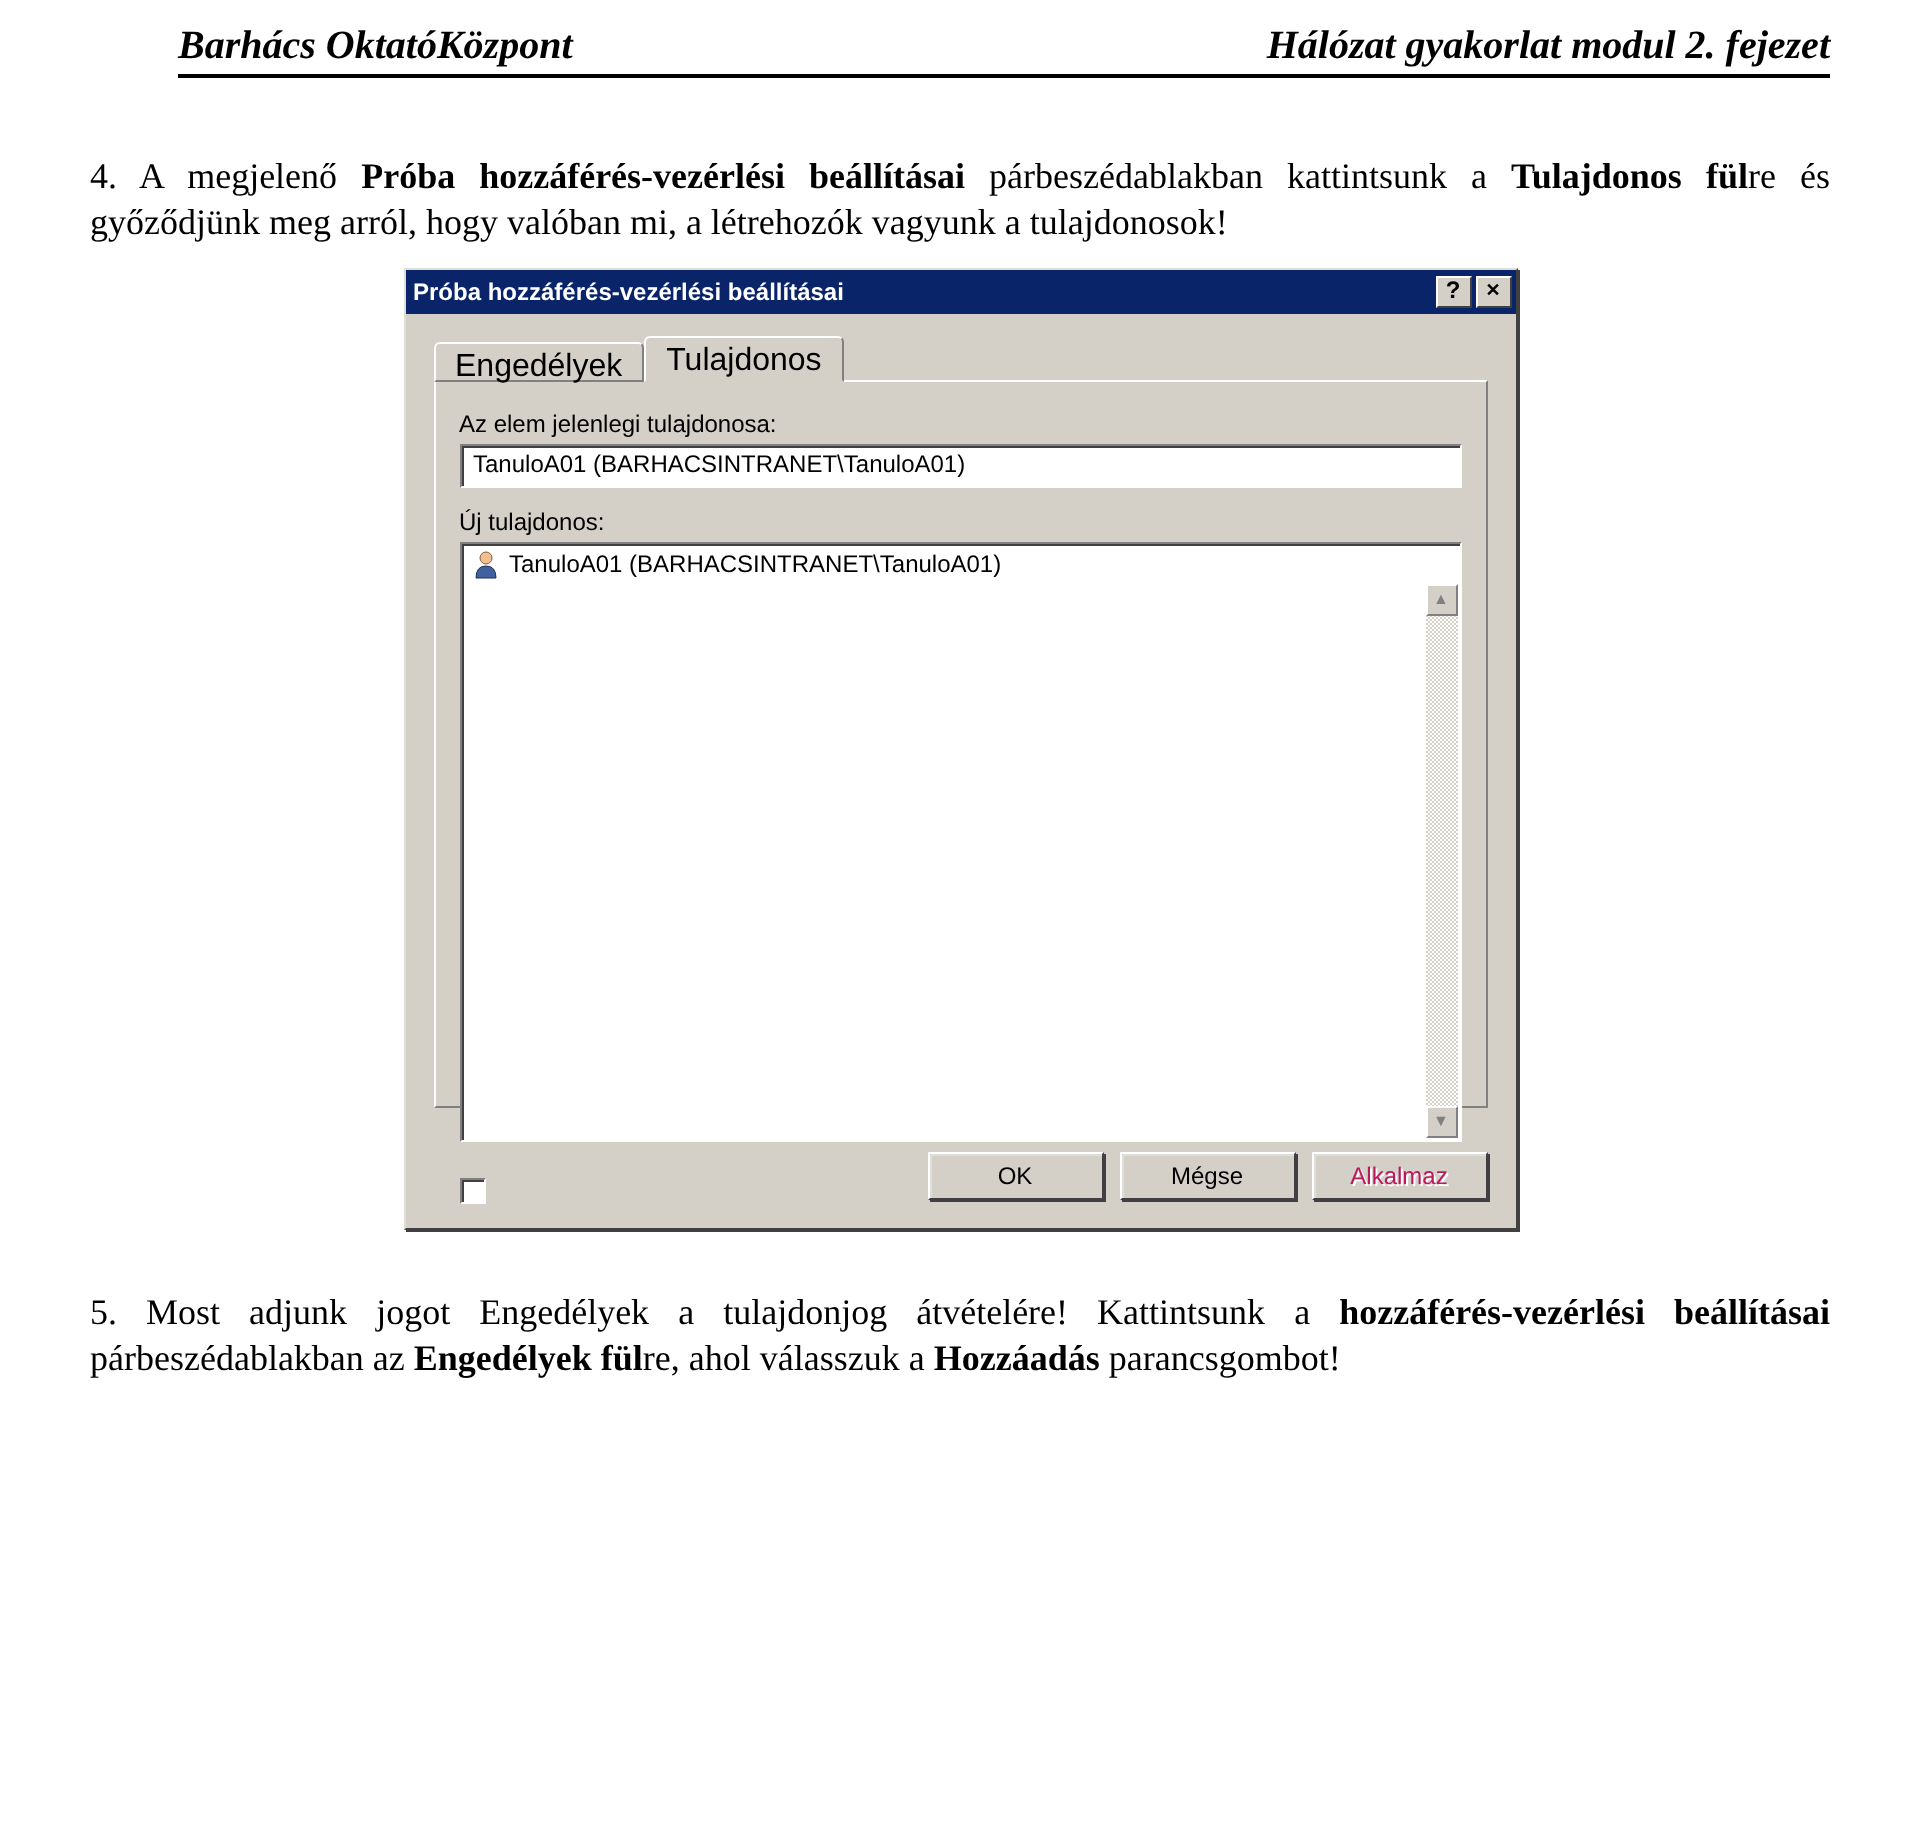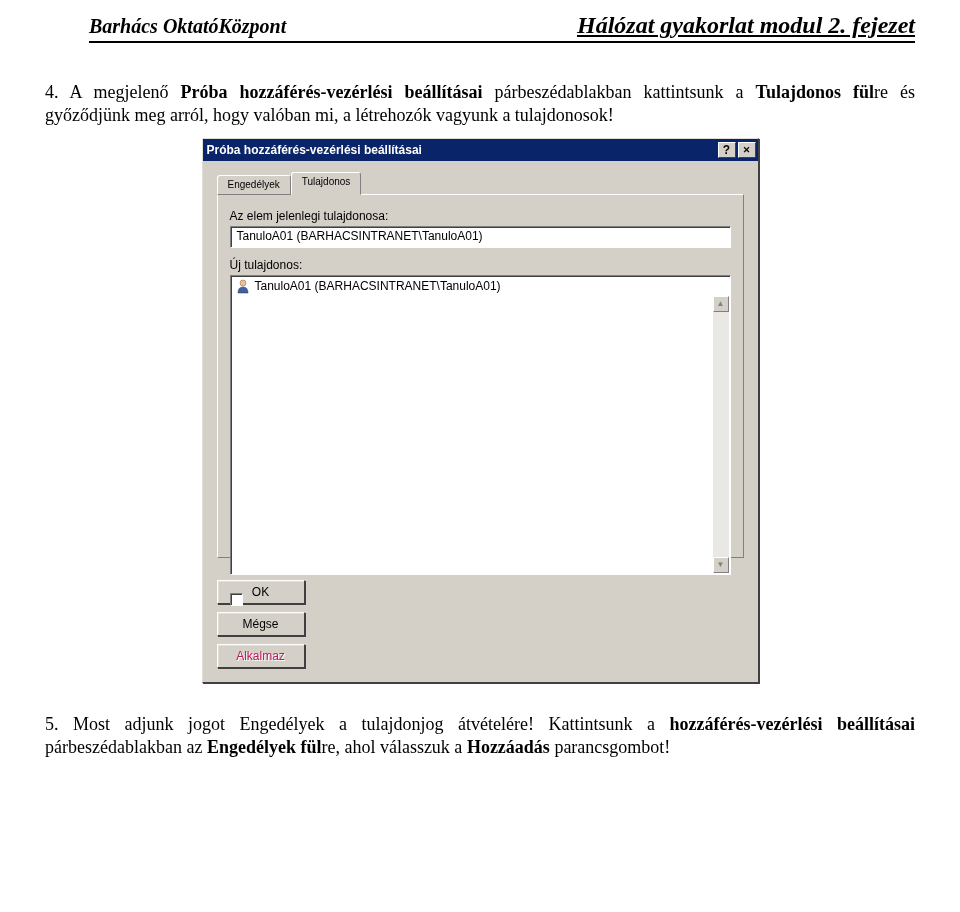--- a/index.html
+++ b/index.html
@@ -25,22 +25,21 @@
       margin-left: 44px;
     }
     .header-left {
       font-style: italic;
       font-weight: bold;
       font-size: 20px;
     }
     .header-right {
       font-style: italic;
       font-weight: bold;
-      font-size: 24px;
-      text-decoration: underline;
+      font-size: 20px;
     }
     .paragraph {
       font-size: 18px;
       line-height: 1.3;
       text-align: justify;
       margin-bottom: 10px;
     }
     .paragraph .b { font-weight: bold; }
 
     
@@ -104,21 +103,21 @@
     .tab {
       padding: 3px 10px 3px 10px;
       border: 1px solid #808080;
       border-top-color: #fff;
       border-left-color: #fff;
       background: #d4d0c8;
       border-bottom: 1px solid #808080;
       position: relative;
       margin-right: 0px;
       border-radius: 3px 3px 0 0;
-      font-size: 10px;
+      font-size: 16px;
       cursor: default;
     }
     .tab.inactive {
       margin-top: 3px;
       height: 20px;
     }
     .tab.active {
       border-bottom: 1px solid #d4d0c8;
       margin-top: 0;
       height: 23px;
@@ -231,22 +230,21 @@
       border: 1px solid #808080;
       border-right-color: #fff;
       border-bottom-color: #fff;
       box-shadow: inset 1px 1px 0 #404040;
     }
 
     .dialog-buttons {
       display: flex;
       justify-content: flex-end;
       gap: 8px;
-      padding: 10px 14px 14px 14px;
-      flex-direction: column;
+      padding: 10px 14px 14px 25px;
     }
     .win-btn {
       width: 88px;
       height: 24px;
       background: #d4d0c8;
       border: 1px solid #404040;
       border-top-color: #fff;
       border-left-color: #fff;
       box-shadow: 1px 1px 0 #404040, inset 1px 1px 0 #dfded9;
       font-family: Tahoma, Arial, sans-serif;

